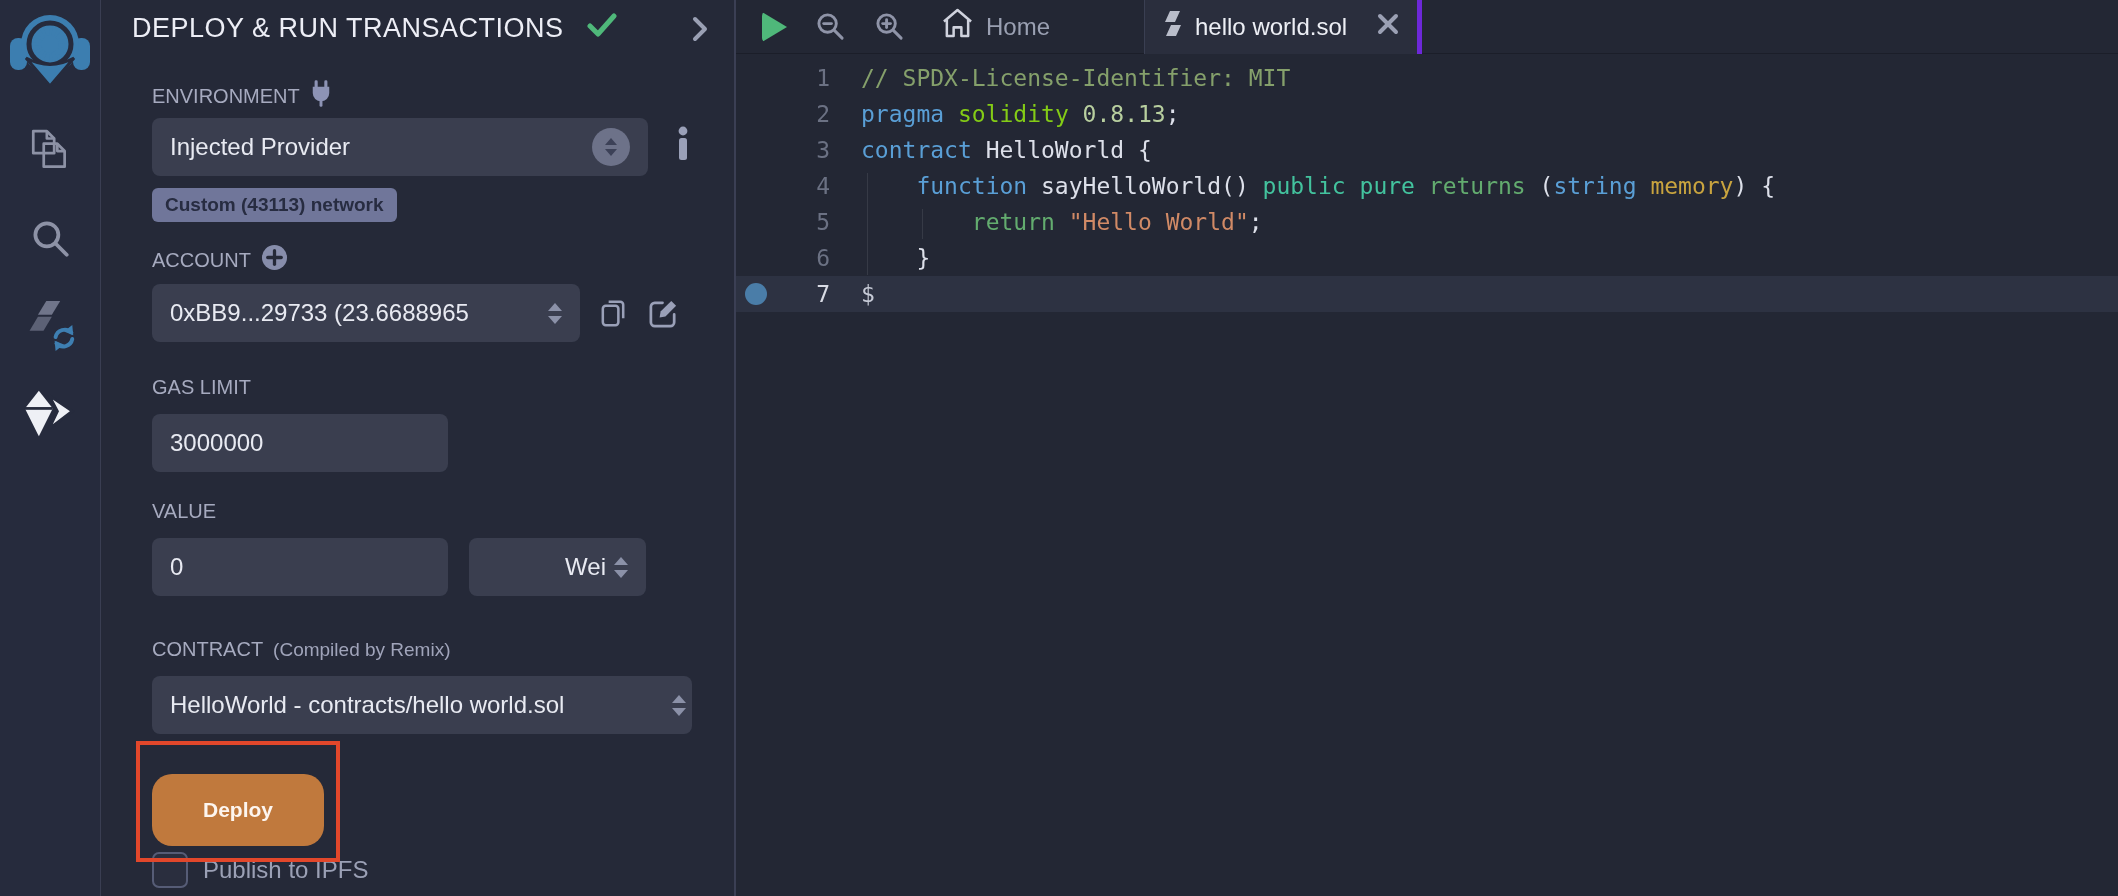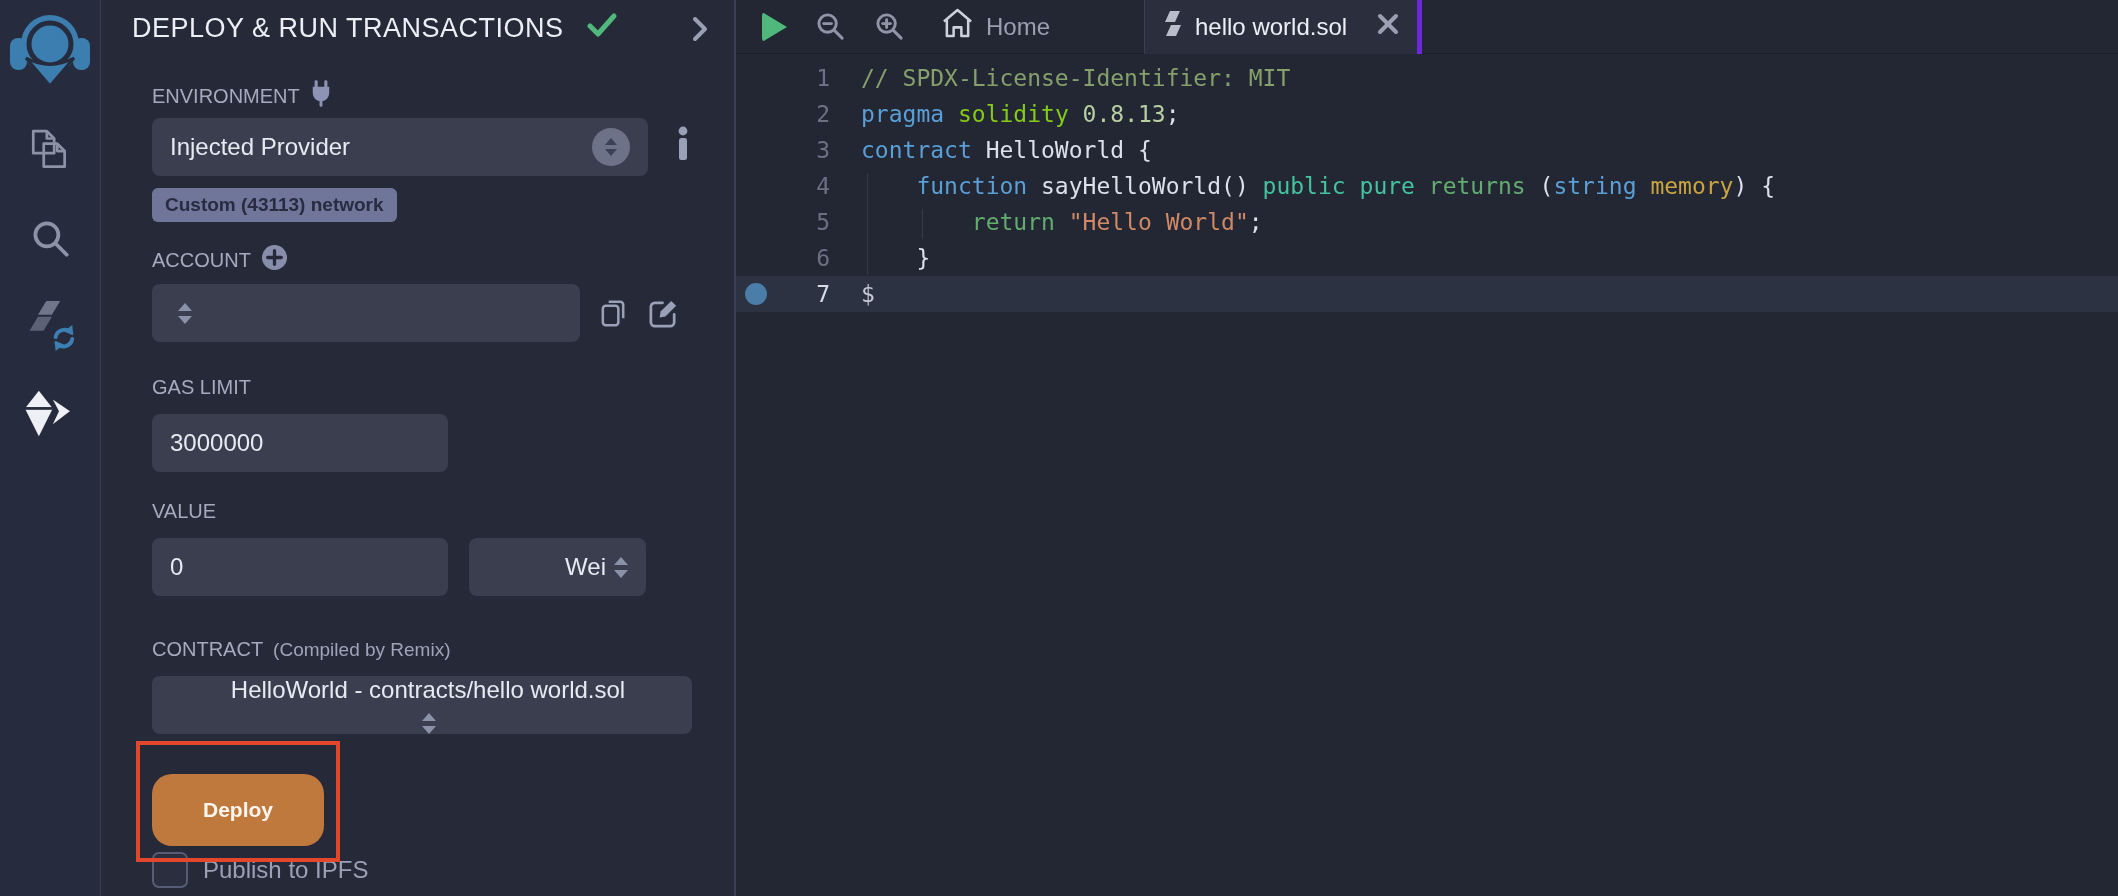--- a/index.html
+++ b/index.html
@@ -152,20 +152,21 @@
       <span>ACCOUNT</span>
       <span>
         <svg viewBox="0 0 28 28" width="27" height="27">
           <circle cx="14" cy="14" r="13" fill="#878dab"></circle>
           <line x1="14" y1="7" x2="14" y2="21" stroke="#252938" stroke-width="3.4" stroke-linecap="round"></line>
           <line x1="7" y1="14" x2="21" y2="14" stroke="#252938" stroke-width="3.4" stroke-linecap="round"></line>
         </svg>
       </span>
     </div>
     <div class="field" style="left:51px; top:284px; width:428px;">
+      <span class="grow">0xBB9...29733 (23.6688965</span>
       <span class="updown">
           <i class="up"></i>
           <i class="dn"></i>
         </span>
     </div>
     <span class="icon-btn" style="left:496px; top:297px;">
       <svg viewBox="0 0 34 34" width="33" height="33" fill="none" stroke="currentColor" stroke-width="2.6" stroke-linejoin="round">
         <path d="M12 5 h12 a3 3 0 0 1 3 3 v14"></path>
         <rect x="6" y="9" width="16" height="20" rx="3"></rect>
       </svg>
@@ -195,21 +196,21 @@
       <span class="updown">
           <i class="up"></i>
           <i class="dn"></i>
         </span>
     </div>
 
     <div class="sec-label" style="top:638px;">
       <span>CONTRACT</span>
       <span class="sub-label">(Compiled by Remix)</span>
     </div>
-    <div class="field" style="left:51px; top:676px; width:540px; padding-right:6px;flex-direction:column;">
+    <div class="field" style="left:51px; top:676px; width:540px; padding-right:6px;">
       <span class="grow">HelloWorld - contracts/hello world.sol</span>
       <span class="updown" style="margin-left:2px;">
           <i class="up"></i>
           <i class="dn"></i>
         </span>
     </div>
 
     <button class="deploy-btn" style="background-color: rgb(192, 121, 61);">Deploy</button>
     <div class="annotation" style="border-color: rgb(226, 71, 43);"></div>
 

